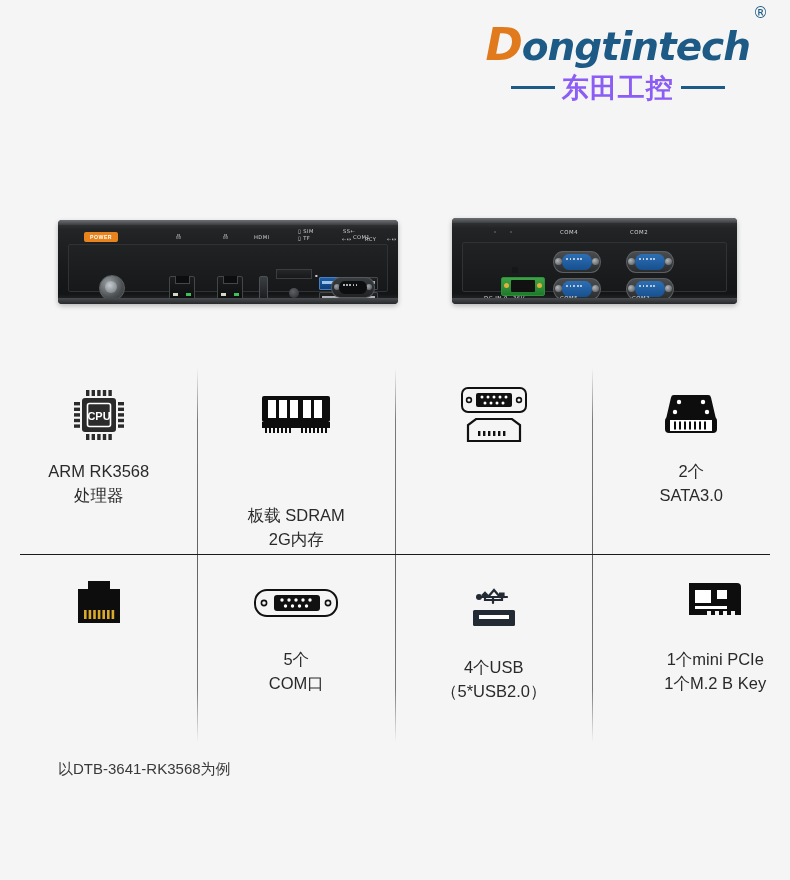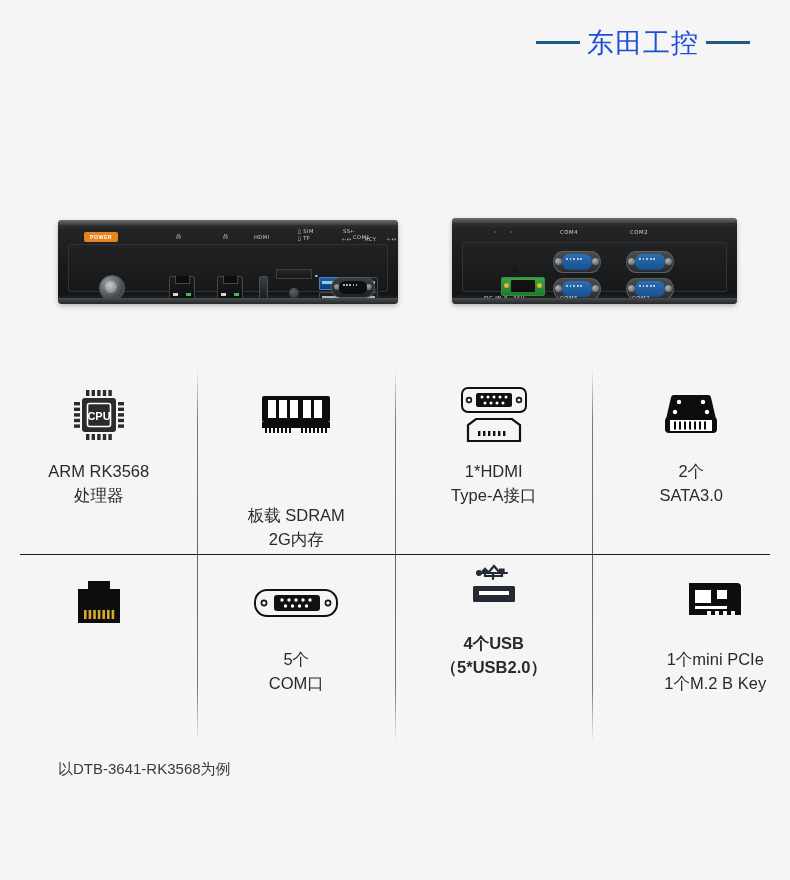--- a/index.html
+++ b/index.html
@@ -37,21 +37,21 @@
   }
   .logo-sub{
     margin-top:7px;
     display:flex;align-items:center;justify-content:center;gap:7px;
   }
   .logo-sub .bar{
     display:block;width:44px;height:3px;background:#1d5a86;
   }
   .logo-cn{
     font-family:"DejaVu Sans","Liberation Sans",sans-serif;
-    font-weight:normal;font-size:27px;color:#1d4ed8;letter-spacing:1px;
+    font-weight:bold;font-size:27px;color:#8b5cf6;letter-spacing:1px;
   }
 
   
   .photos{
     position:absolute;top:218px;left:0;width:790px;height:100px;
   }
   .device{
     position:absolute;
     border-radius:3px;
   }
@@ -228,20 +228,24 @@
   .footnote{
     position:absolute;left:58px;top:760px;
     font-size:15px;color:#3a3a3a;
     font-family:"Liberation Sans","DejaVu Sans",sans-serif;
   }
 </style>
 </head>
 <body>
 
 <div class="logo-wrap">
+  <div class="logo-word">
+    <span class="d-orange">D</span><span>ongtintech</span>
+    <span class="logo-reg">®</span>
+  </div>
   <div class="logo-sub">
     <span class="bar"></span>
     <span class="logo-cn">东田工控</span>
     <span class="bar"></span>
   </div>
 </div>
 
 <div class="photos">
 
   <div class="device dev-front">
@@ -484,24 +488,20 @@
         <g fill="#111">
           <rect x="20" y="46" width="2.4" height="5"></rect>
             <rect x="25" y="46" width="2.4" height="5"></rect>
           <rect x="30" y="46" width="2.4" height="5"></rect>
             <rect x="35" y="46" width="2.4" height="5"></rect>
           <rect x="40" y="46" width="2.4" height="5"></rect>
             <rect x="45" y="46" width="2.4" height="5"></rect>
         </g>
       </svg>
     </div>
-    <div class="cap">
-      <div>1*HDMI</div>
-      <div>Type-A接口</div>
-    </div>
   </div>
 
   <div class="cell" style="left:75%;top:0;">
     <div class="ic">
       <svg width="66" height="52" viewBox="0 0 66 52">
         <path d="M16 6 h34 a3 3 0 0 1 3 2.4 L58 30 a4 4 0 0 1 -1 4 H9 a4 4 0 0 1 -1 -4 L13 8.4 A3 3 0 0 1 16 6 Z" fill="#0d0d0d"></path>
         <rect x="7" y="28" width="52" height="16" rx="4" fill="#0d0d0d"></rect>
         <rect x="12" y="31" width="42" height="11" fill="#fff"></rect>
         <g fill="#0d0d0d">
           <rect x="16" y="32.5" width="2" height="8"></rect>
@@ -562,21 +562,21 @@
         <circle cx="11" cy="17" r="2.6" fill="none" stroke="#111" stroke-width="1.6"></circle>
         <circle cx="75" cy="17" r="2.6" fill="none" stroke="#111" stroke-width="1.6"></circle>
       </svg>
     </div>
     <div class="cap">
       <div>5个</div>
       <div>COM口</div>
     </div>
   </div>
 
-  <div class="cell" style="left:50%;top:172px;font-weight:bold;">
+  <div class="cell" style="left:50%;top:196px;">
     <div class="ic">
       <svg width="66" height="50" viewBox="0 0 66 50">
         <g stroke="#242a33" stroke-width="2.2" fill="none" stroke-linecap="round">
           <path d="M18 11 H46"></path>
           <path d="M27 11 L33 4 L39 11"></path>
           <path d="M32 11 V17"></path>
           <path d="M32 14 L24 14 L24 9"></path>
           <path d="M32 14 L41 14 L41 9"></path>
         </g>
         <circle cx="18" cy="11" r="3" fill="#242a33"></circle>

